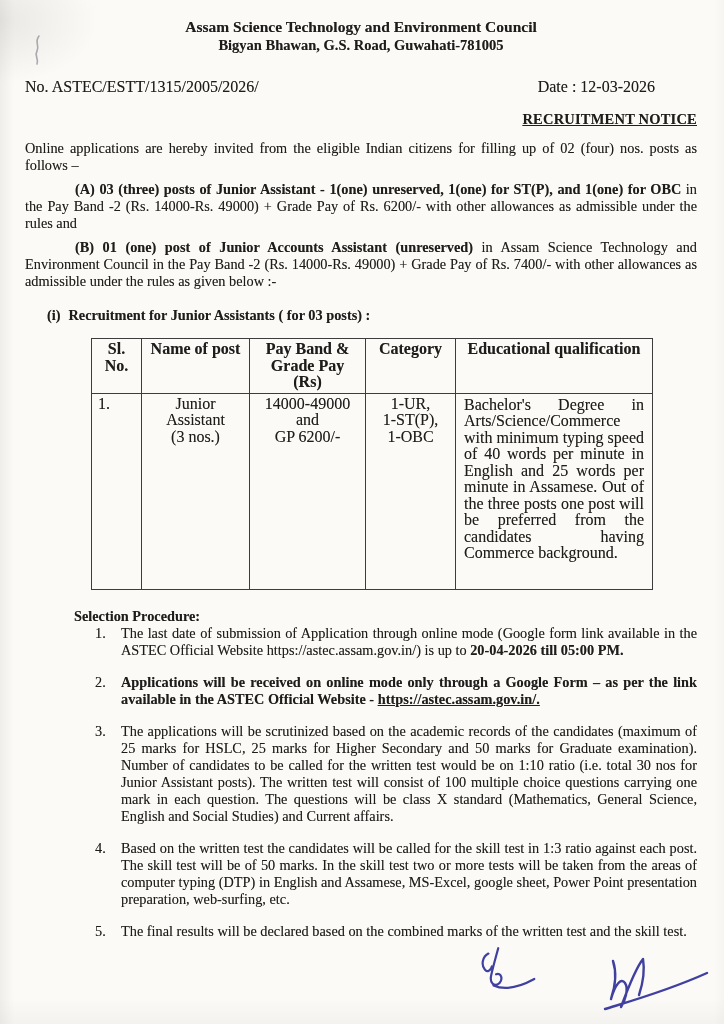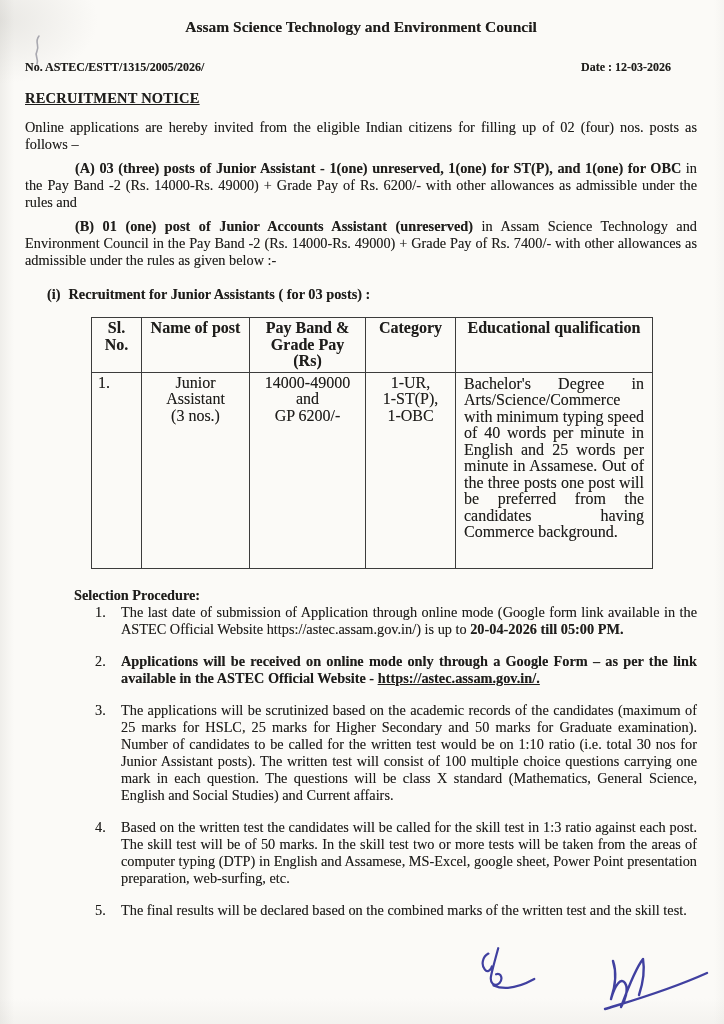--- a/index.html
+++ b/index.html
@@ -15,23 +15,23 @@
       linear-gradient(90deg, rgba(175,173,167,.16), transparent 14px),
       linear-gradient(270deg, rgba(200,198,192,.10), transparent 10px),
       linear-gradient(0deg, rgba(190,188,182,.12), transparent 26px);
     font-family:"Liberation Serif", serif;
     color:#1e1d1b;
     overflow:hidden;
     text-shadow:0 0 .4px rgba(40,38,34,.45);
   }
   .org{font-size:15.5px;font-weight:bold;text-align:center;line-height:18px;}
   .addr{font-size:14.5px;font-weight:bold;text-align:center;line-height:18px;}
-  .refline{display:flex;justify-content:space-between;align-items:center;margin-top:24px;font-weight:bold;font-size:12px;}
-  .refline .date{margin-right:26px;}
-  .title-wrap{text-align:left;margin-top:14px;}
+  .refline{display:flex;justify-content:space-between;align-items:center;margin-top:24px;font-weight:normal;font-size:16px;}
+  .refline .date{margin-right:42px;}
+  .title-wrap{text-align:right;margin-top:14px;}
   .doc-title{font-size:14.5px;font-weight:bold;text-decoration:underline;letter-spacing:.2px;}
   p.body-par{margin:0;font-size:14.3px;line-height:17px;text-align:justify;}
   p.intro{margin-top:12px;}
   p.lettered{margin-top:7px;text-indent:50px;}
   .sec-head{margin-top:17px;margin-left:22px;font-size:14.3px;font-weight:bold;line-height:17px;}
   .sec-head .sec-num{margin-right:8px;}
   table.rec{border-collapse:collapse;margin-top:14px;margin-left:66px;width:561px;table-layout:fixed;font-size:16px;line-height:16.5px;}
   table.rec th,table.rec td{border:1.4px solid #3c3c3c;padding:2px 6px;vertical-align:top;box-sizing:border-box;}
   table.rec th{font-weight:bold;text-align:center;height:38px;}
   table.rec td{height:196px;}
@@ -55,20 +55,21 @@
 </head>
 <body>
 
 <div class="page">
 
   <svg class="pen-mark" width="16" height="32" viewBox="0 0 16 32">
     <path d="M9,2 C4,8 10,12 7,17 C4,22 9,24 7,30"></path>
   </svg>
 
   <div class="org">Assam Science Technology and Environment Council</div>
+  <div class="addr">Bigyan Bhawan, G.S. Road, Guwahati-781005</div>
 
   <div class="refline">
     <span>No. ASTEC/ESTT/1315/2005/2026/</span>
     <span class="date">Date : 12-03-2026</span>
   </div>
 
   <div class="title-wrap">
     <span class="doc-title">RECRUITMENT NOTICE</span>
   </div>
 

